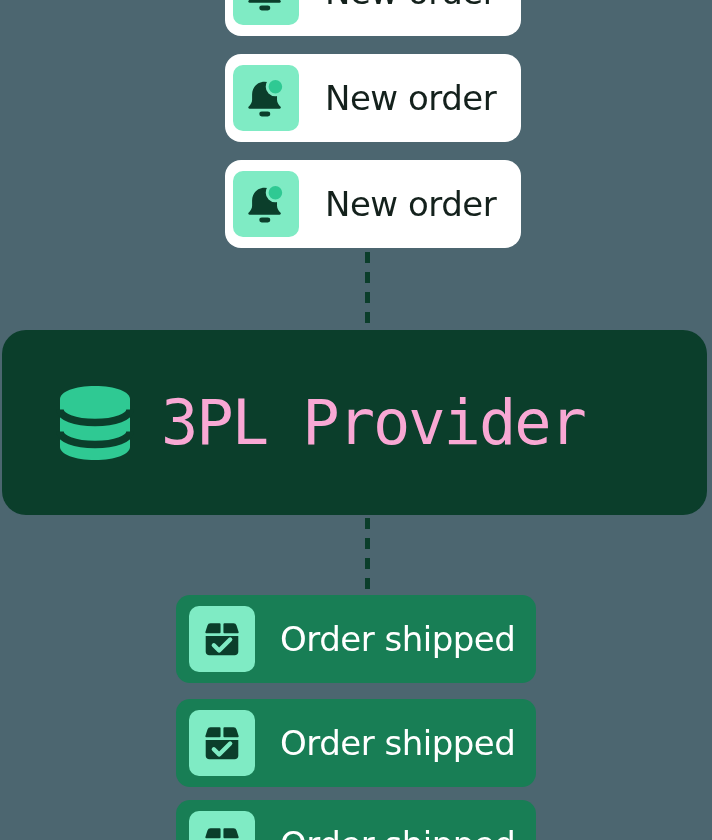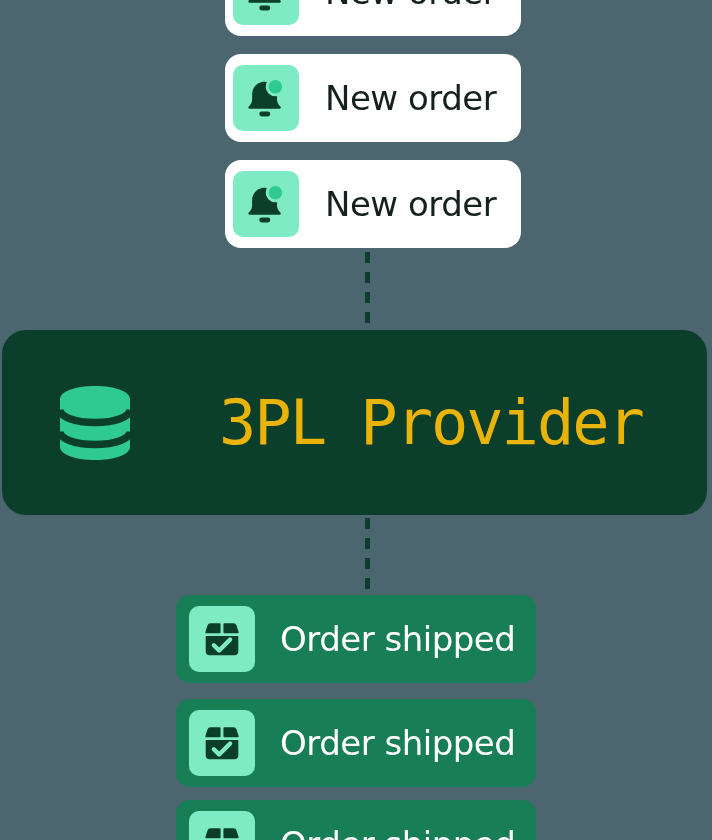--- a/index.html
+++ b/index.html
@@ -50,22 +50,22 @@
     position:absolute;
     left:2px;top:330px;width:705px;height:185px;
     background:#0B3E2B;border-radius:24px;
     display:flex;align-items:center;
     padding-left:53px;box-sizing:border-box;
   }
   .banner-label{
     font-family:"DejaVu Sans Mono", monospace;
     font-size:62px;line-height:1;
     letter-spacing:-2px;
-    color:#eab308;
-    margin-left:84px;
+    color:#f9a8d4;
+    margin-left:26px;
     white-space:nowrap;
   }
   .defs{position:absolute;width:0;height:0;overflow:hidden;}
 </style>
 </head>
 <body>
 
 <svg class="defs" aria-hidden="true">
   <symbol id="sym-bell" viewBox="0 0 48 48">
     <path fill="#0B3E2B" d="M22.5 7C14.8 7 9.5 13 9.5 20.2v5.6c0 3-1.6 5.2-3.7 7.3-.6.6-.2 2 1 2h31.4c1.2 0 1.6-1.4 1-2-2.1-2.1-3.7-4.3-3.7-7.3v-5.6C35.5 13 30.2 7 22.5 7Z"></path>

